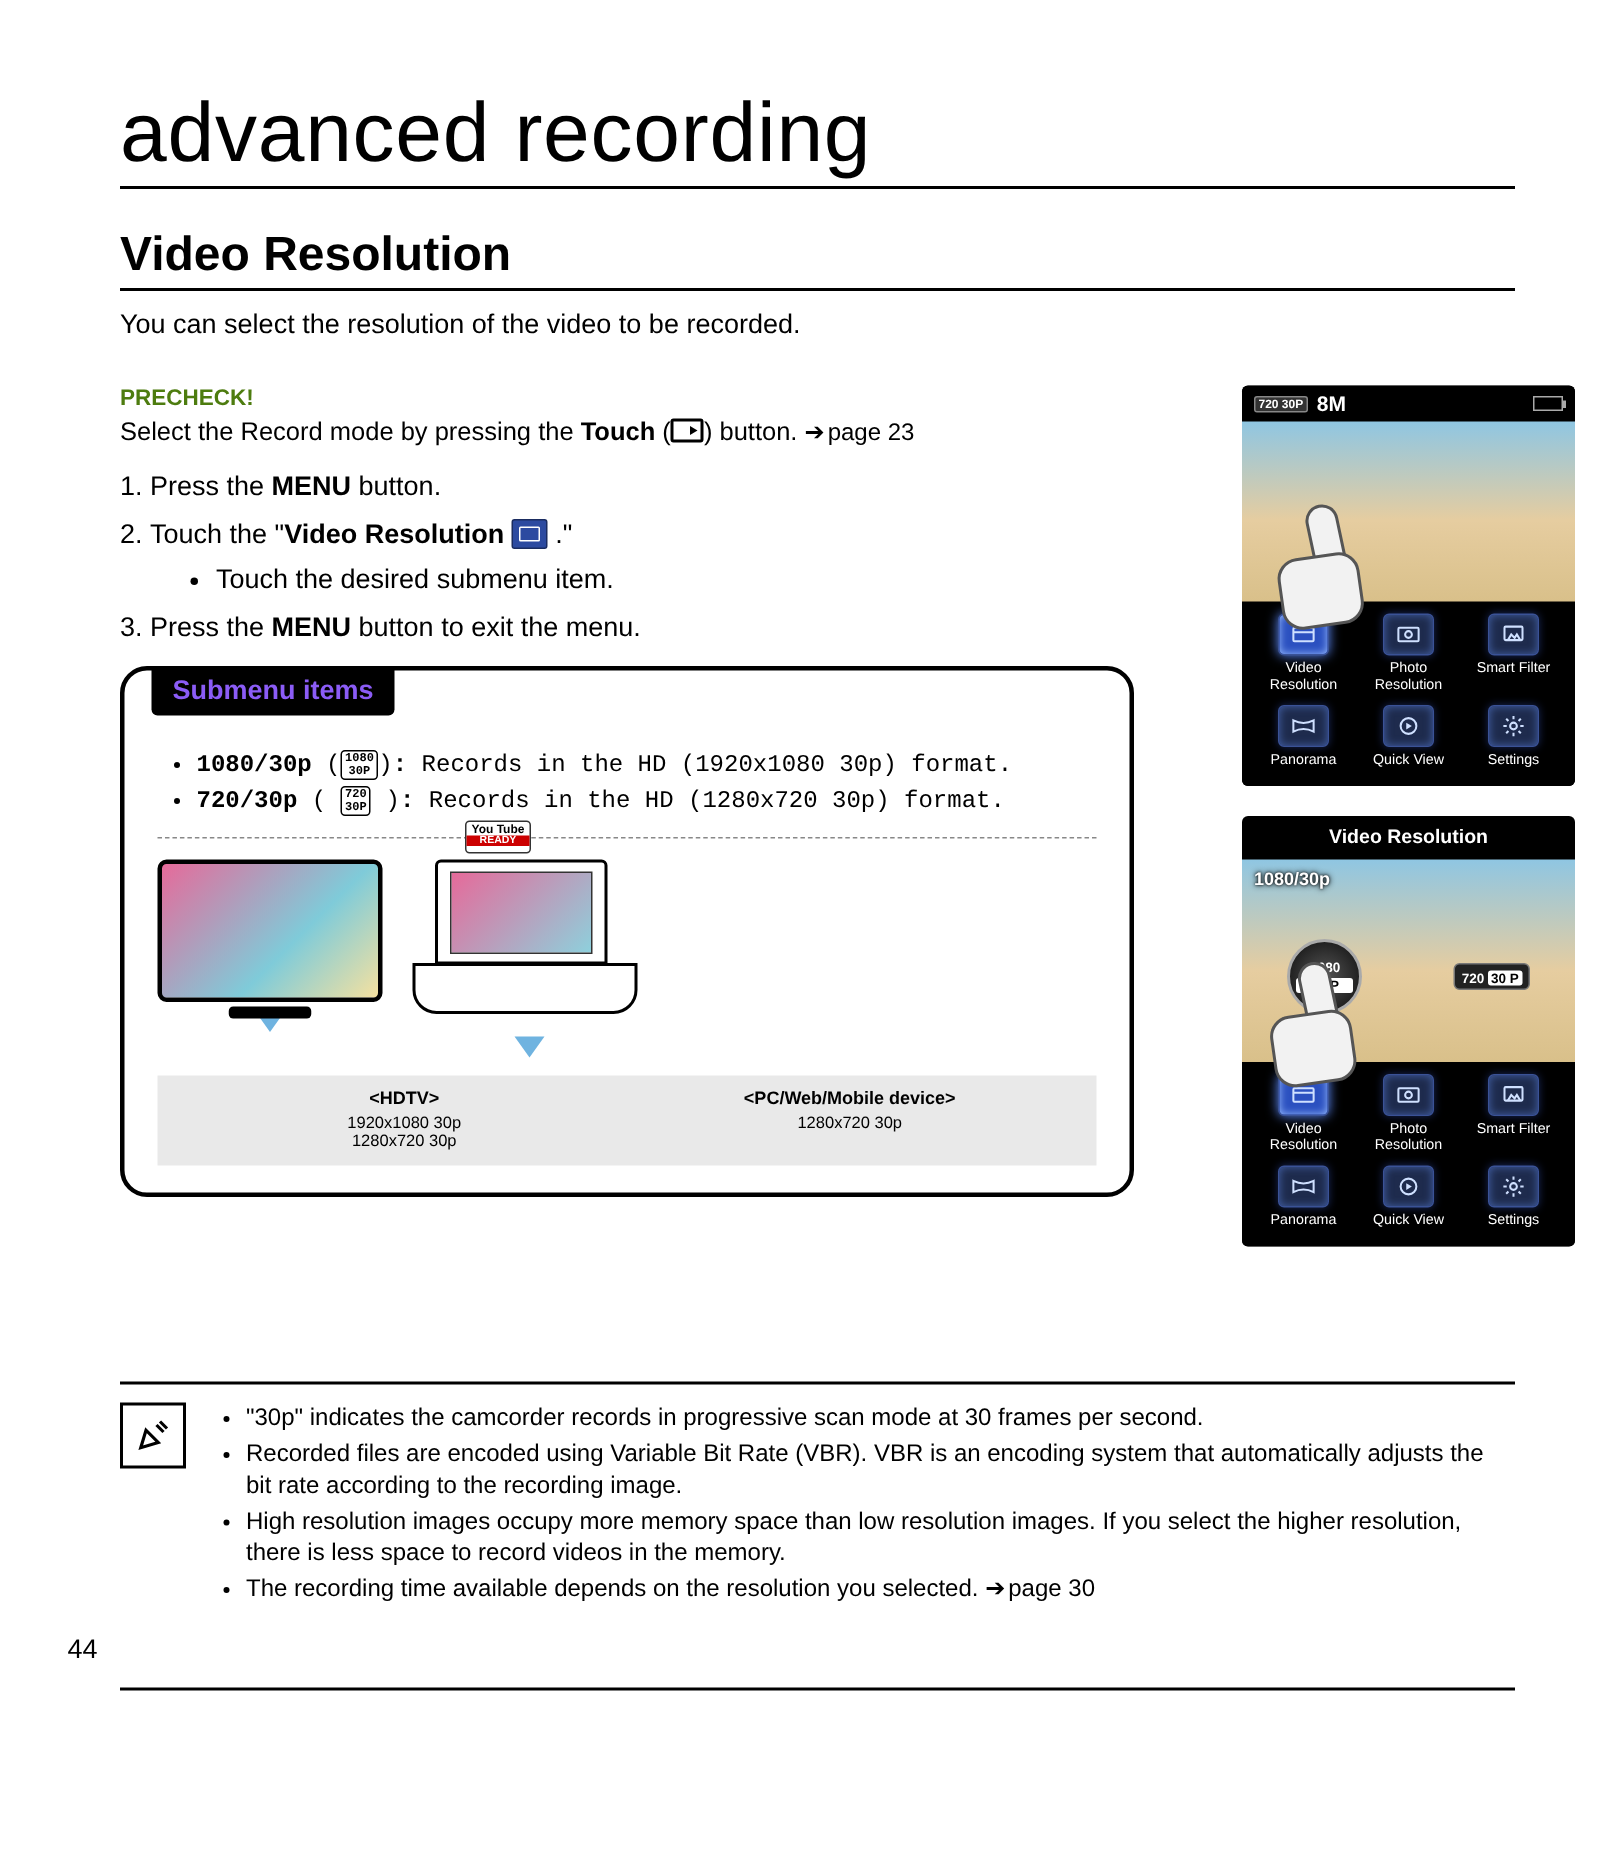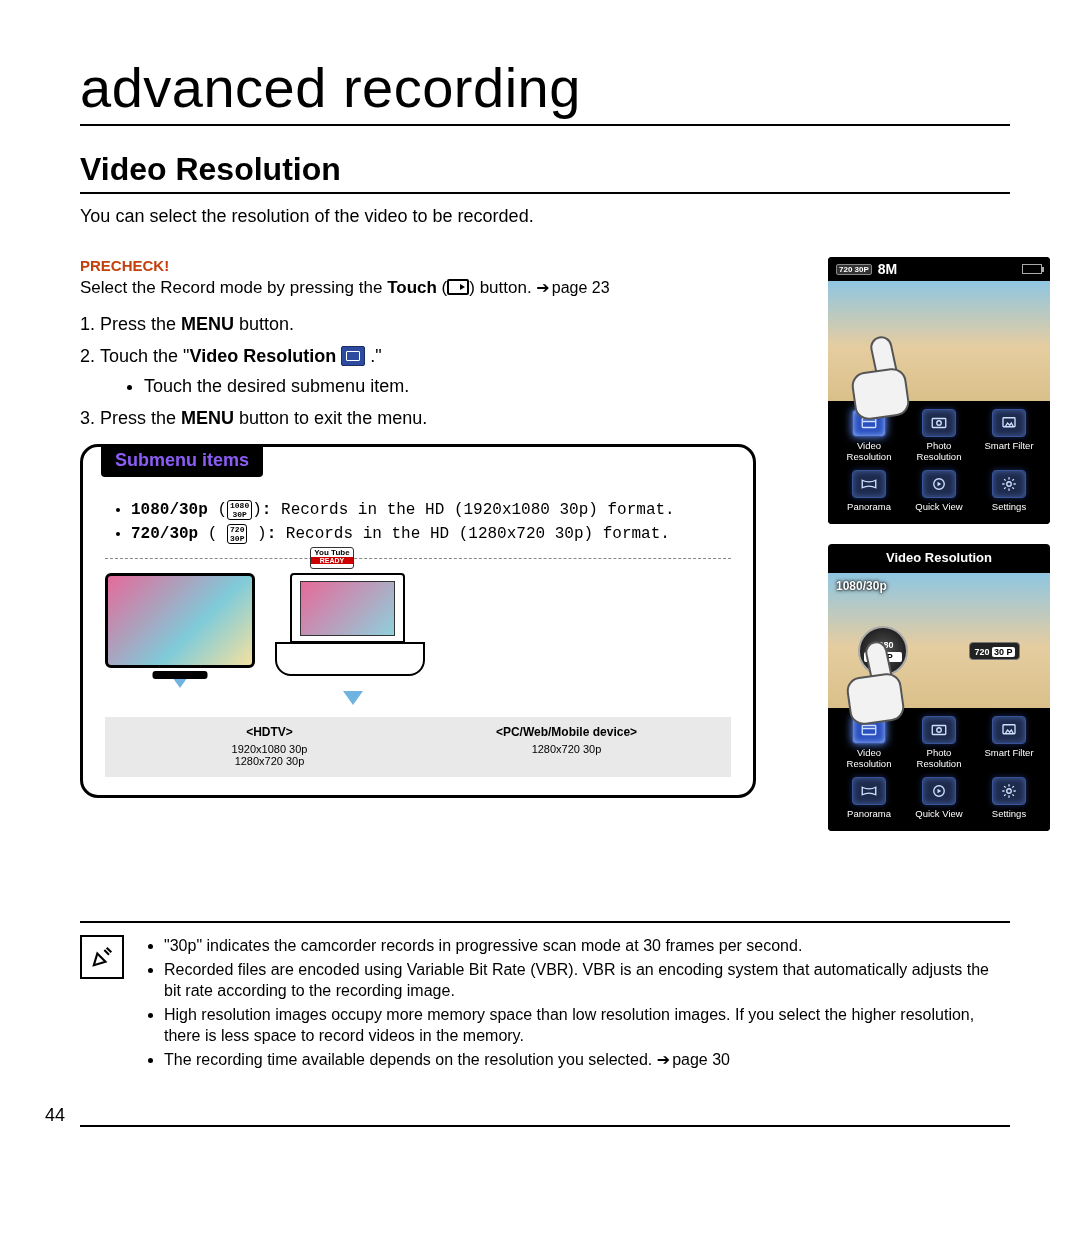--- a/index.html
+++ b/index.html
@@ -21,21 +21,21 @@
     margin-bottom: 25px;
   }
   .section-title {
     font-size: 32px;
     font-weight: bold;
     border-bottom: 2px solid #000;
     padding-bottom: 4px;
     margin-bottom: 12px;
   }
   .intro { font-size: 18px; margin-bottom: 10px; }
-  .precheck-label { color: #c2410c; font-weight: bold; font-size: 15px; margin-bottom: 4px; }
+  .precheck-label { color: #4d7c0f; font-weight: bold; font-size: 15px; margin-bottom: 4px; }
   .precheck-text { font-size: 17px; margin-bottom: 14px; }
   .precheck-text .ref { font-size: 16px; }
   ol.steps { list-style: decimal; margin-left: 20px; font-size: 18px; }
   ol.steps li { margin-bottom: 8px; line-height: 1.35; }
   ol.steps ul { list-style: disc; margin-left: 44px; margin-top: 5px; }
   .bold { font-weight: bold; }
   .inline-icon {
     display: inline-block;
     vertical-align: middle;
     width: 24px; height: 20px;
@@ -261,21 +261,21 @@
   .notes-block .note-icon{
     width:44px; height:44px; flex-shrink:0;
     border:2px solid #000;
     display:flex; align-items:center; justify-content:center;
   }
   .notes-block .note-icon svg{ width:28px;height:28px;}
   .notes-block ul{ list-style: disc; margin-left:22px;}
   .notes-block ul li{ margin-bottom:2px; }
 
   .page-number{
-    position:absolute; left:45px; bottom:109px;
+    position:absolute; left:45px; bottom:125px;
     font-size:18px;
   }
   .bottom-rule{
     border-top:2px solid #000;
     position:absolute;
     left:80px; right:70px; bottom:108px;
   }
 </style>
 </head>
 <body>

